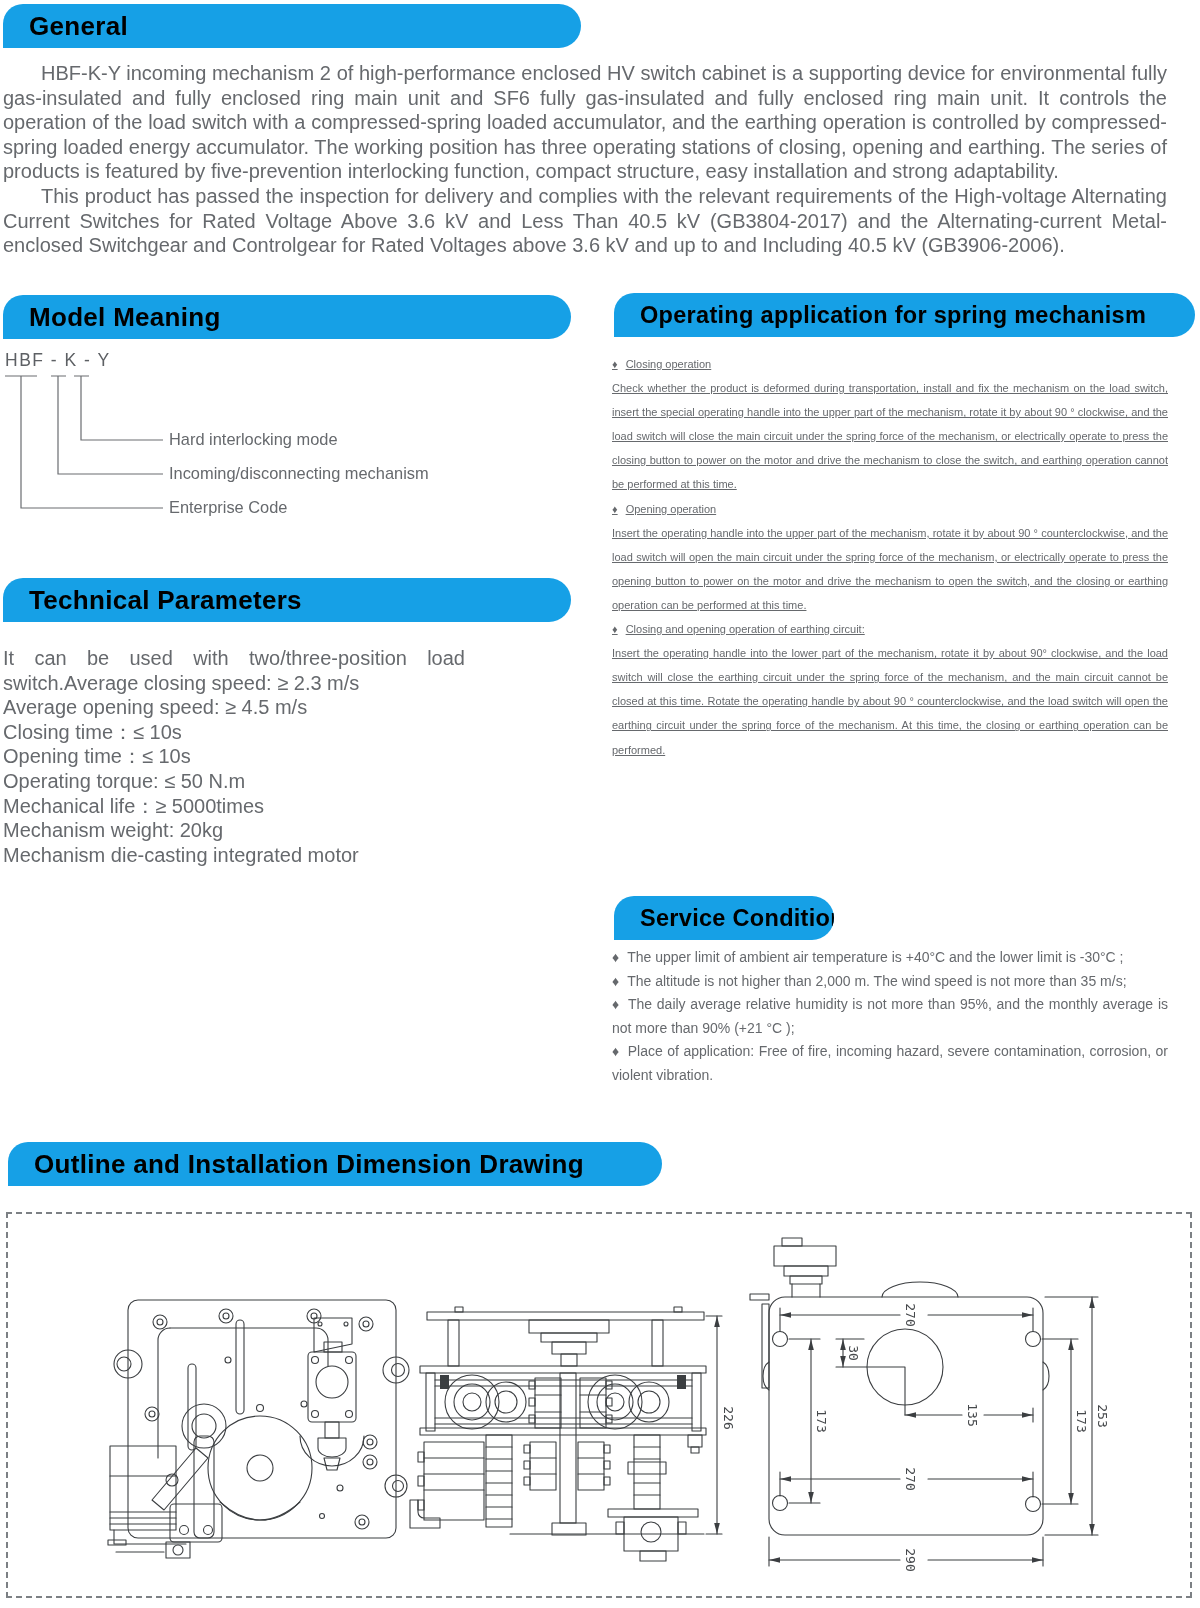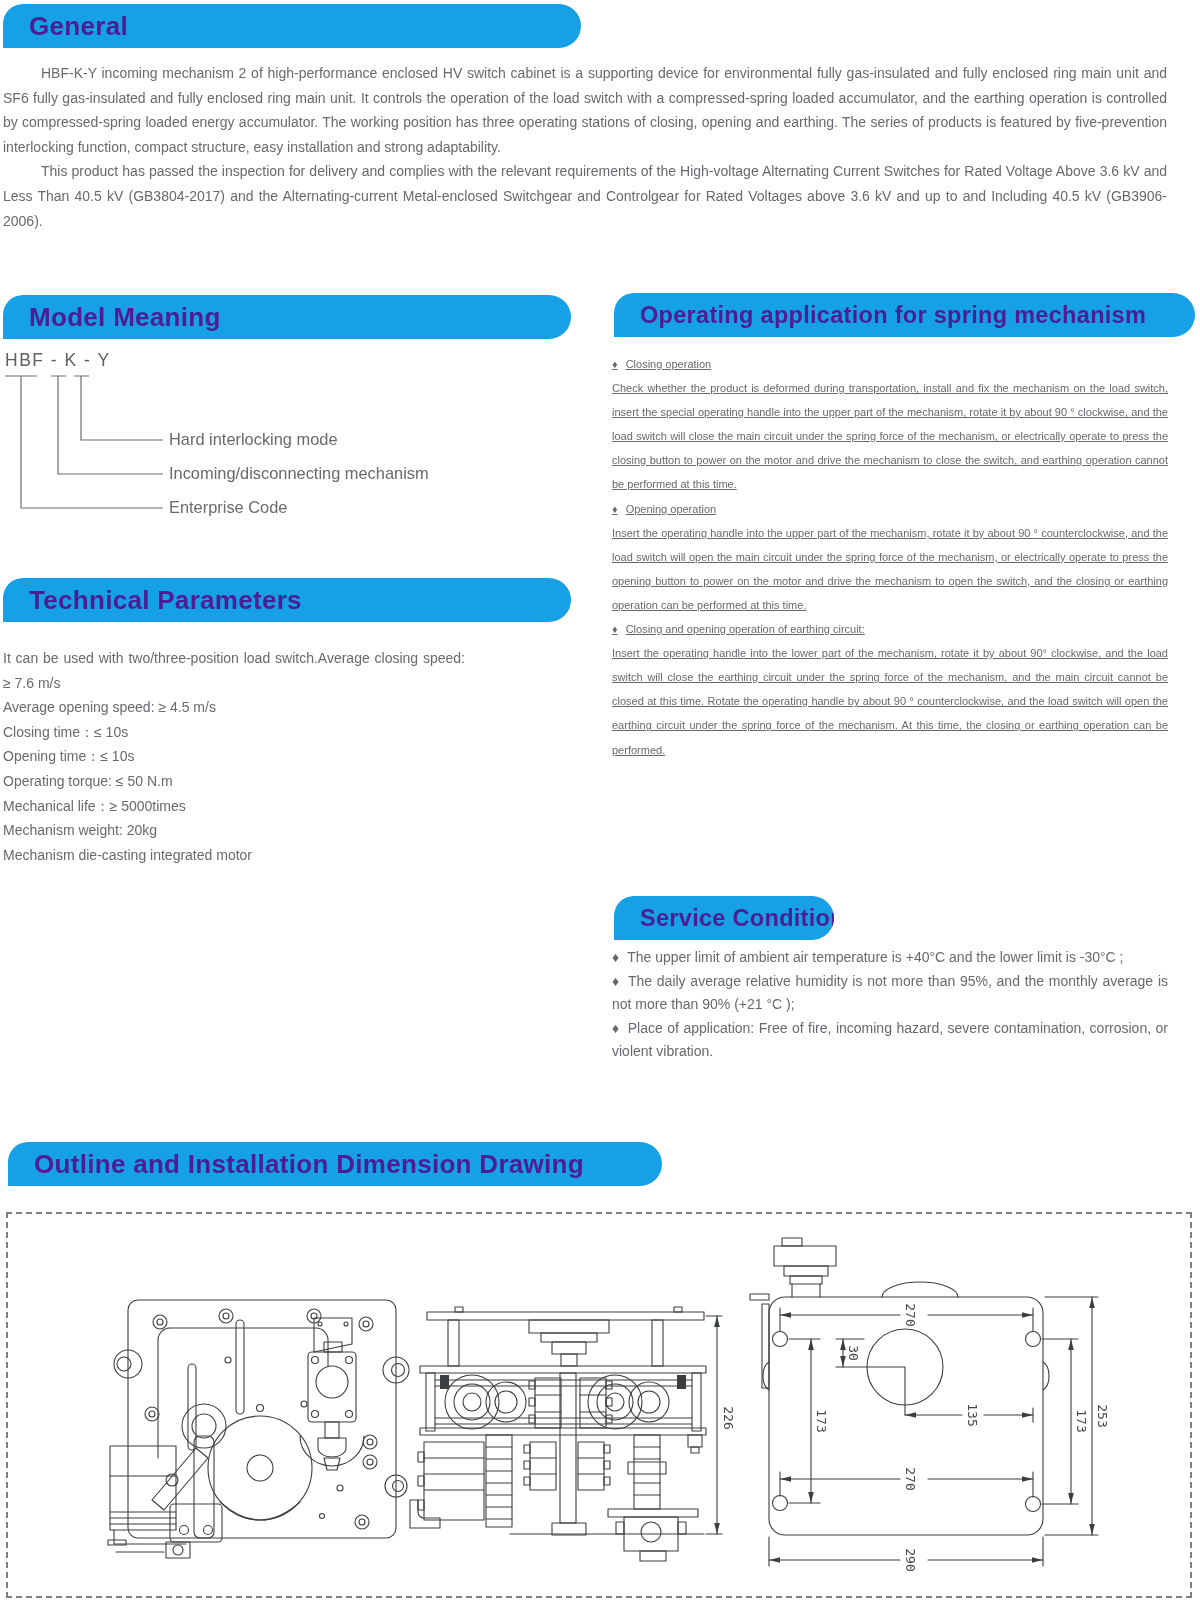--- a/index.html
+++ b/index.html
@@ -1,23 +1,23 @@
 <!DOCTYPE html>
 <html style="--accent: #16a0e6;"><head>
 <meta charset="utf-8">
 <style>
   html,body{margin:0;padding:0;background:#fff;}
   .page{position:relative;width:1200px;height:1608px;background:#fff;overflow:hidden;
         font-family:"Liberation Sans","DejaVu Sans",sans-serif;color:#66696d;}
-  .banner{position:absolute;height:44px;background:var(--accent,#16a0e6);color:#4c1d95;
+  .banner{position:absolute;height:44px;background:var(--accent,#16a0e6);color:#000000;
           font-weight:700;font-size:26px;line-height:44px;padding-left:26px;
           box-sizing:border-box;border-radius:20px 22px 22px 0;letter-spacing:.3px;
           white-space:nowrap;overflow:hidden;}
   .banner.small{font-size:23.5px;}
-  .body-text{position:absolute;font-size:14px;line-height:24.6px;text-align:justify;}
+  .body-text{position:absolute;font-size:20px;line-height:24.6px;text-align:justify;}
   .body-text p{margin:0;}
   p.indent{text-indent:38px;}
   .op-col{line-height:24.1px;font-size:11px;text-decoration:underline;}
   .svc-col{line-height:23.5px;font-size:14px;}
   .blt{margin-right:8px;}
   .tp-line{margin:0;}
   .dashbox{position:absolute;left:6px;top:1212px;width:1186px;height:386px;
            border:2px dashed #7c8084;box-sizing:border-box;}
   svg.draw{position:absolute;overflow:visible;}
   .draw rect,.draw circle,.draw line,.draw path,.draw polyline{
@@ -53,21 +53,21 @@
     <path d="M71,26 H86 M78,26 V90 H160"></path>
     <text class="mlabel" x="166" y="95">Hard interlocking mode</text>
     <text class="mlabel" x="166" y="129">Incoming/disconnecting mechanism</text>
     <text class="mlabel" x="166" y="163">Enterprise Code</text>
   </svg>
 
   <div class="banner" style="left:3px;top:578px;width:568px">
     <span>Technical Parameters</span>
   </div>
   <div class="body-text" style="left:3px;top:646px;width:462px">
-    <p class="tp-line">It can be used with two/three-position load switch.Average closing speed: ≥ 7.6 m/s</p>
+    <p class="tp-line">It can be used with two/three-position load switch.Average closing speed: ≥ 2.3 m/s</p>
     <p class="tp-line">Average opening speed: ≥ 4.5 m/s</p>
     <p class="tp-line">Closing time：≤ 10s</p>
     <p class="tp-line">Opening time：≤ 10s</p>
     <p class="tp-line">Operating torque: ≤ 50 N.m</p>
     <p class="tp-line">Mechanical life：≥ 5000times</p>
     <p class="tp-line">Mechanism weight: 20kg</p>
     <p class="tp-line">Mechanism die-casting integrated motor</p>
   </div>
 
   <div class="banner small" style="left:614px;top:293px;width:581px">
@@ -80,20 +80,21 @@
     <p>Insert the operating handle into the upper part of the mechanism, rotate it by about 90 ° counterclockwise, and the load switch will open the main circuit under the spring force of the mechanism, or electrically operate to press the opening button to power on the motor and drive the mechanism to open the switch, and the closing or earthing operation can be performed at this time.</p>
     <p><span class="blt">♦</span><span>Closing and opening operation of earthing circuit:</span></p>
     <p>Insert the operating handle into the lower part of the mechanism, rotate it by about 90° clockwise, and the load switch will close the earthing circuit under the spring force of the mechanism, and the main circuit cannot be closed at this time. Rotate the operating handle by about 90 ° counterclockwise, and the load switch will open the earthing circuit under the spring force of the mechanism. At this time, the closing or earthing operation can be performed.</p>
   </div>
 
   <div class="banner small" style="left:614px;top:896px;width:220px">
     <span>Service Conditions</span>
   </div>
   <div class="body-text svc-col" style="left:612px;top:946px;width:556px">
     <p><span class="blt">♦</span><span>The upper limit of ambient air temperature is +40°C and the lower limit is -30°C ;</span></p>
+    <p><span class="blt">♦</span><span>The altitude is not higher than 2,000 m. The wind speed is not more than 35 m/s;</span></p>
     <p><span class="blt">♦</span><span>The daily average relative humidity is not more than 95%, and the monthly average is not more than 90% (+21 °C );</span></p>
     <p><span class="blt">♦</span><span>Place of application: Free of fire, incoming hazard, severe contamination, corrosion, or violent vibration.</span></p>
   </div>
 
   <div class="banner" style="left:8px;top:1142px;width:654px">
     <span>Outline and Installation Dimension Drawing</span>
   </div>
 
   <div class="dashbox">
 

